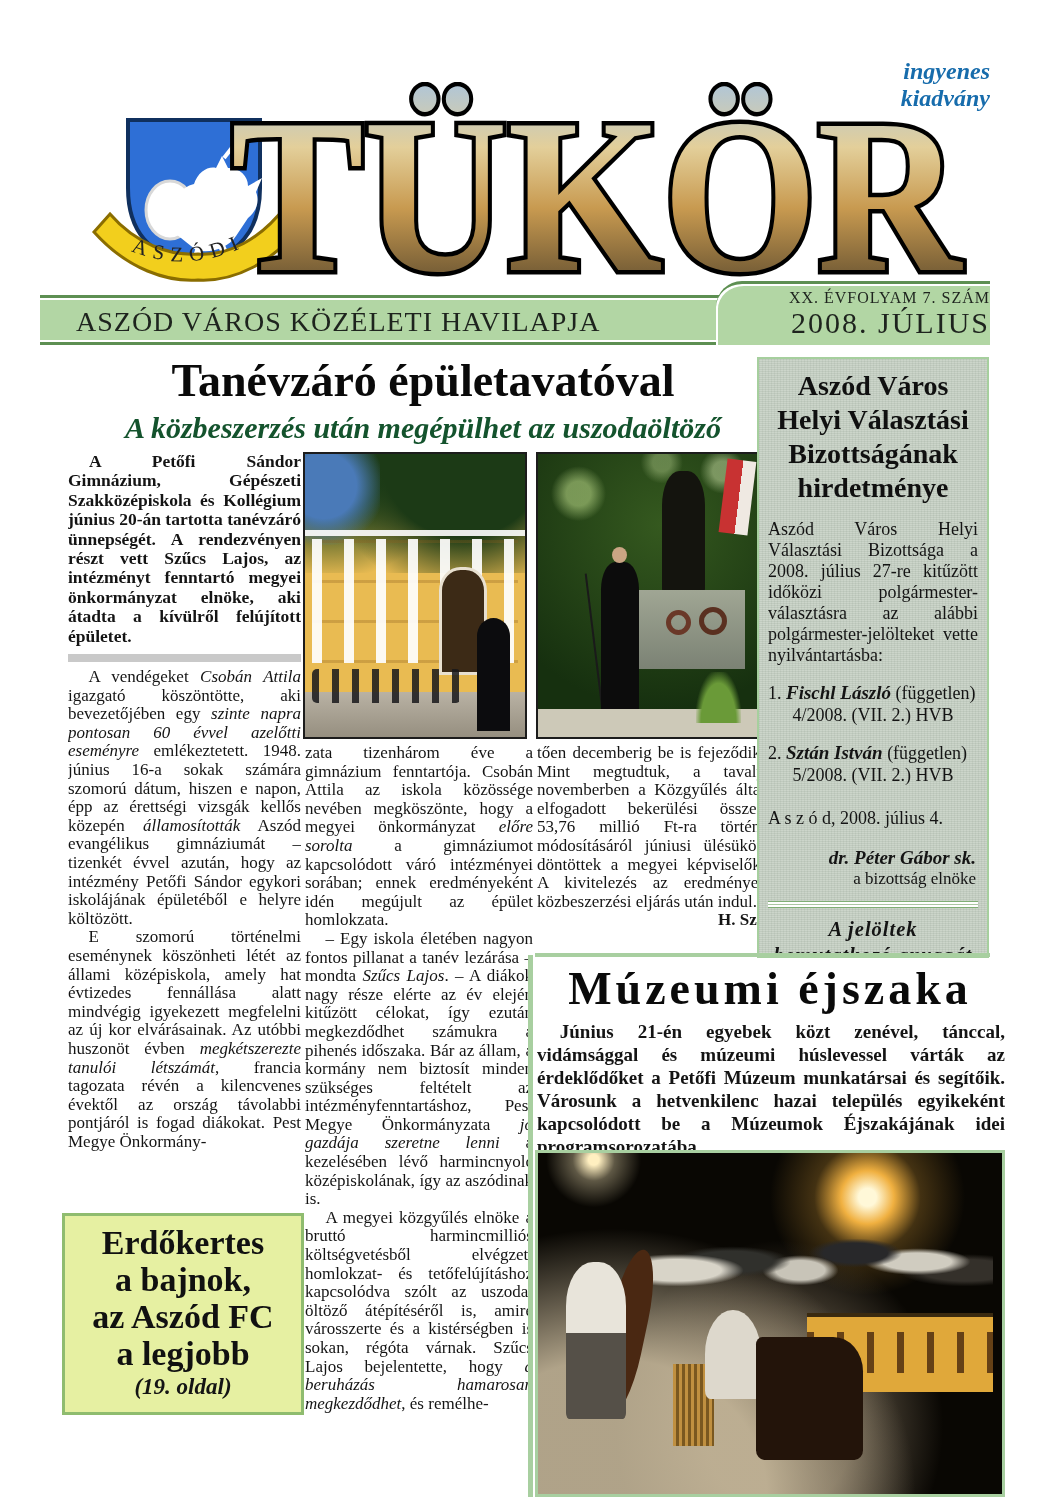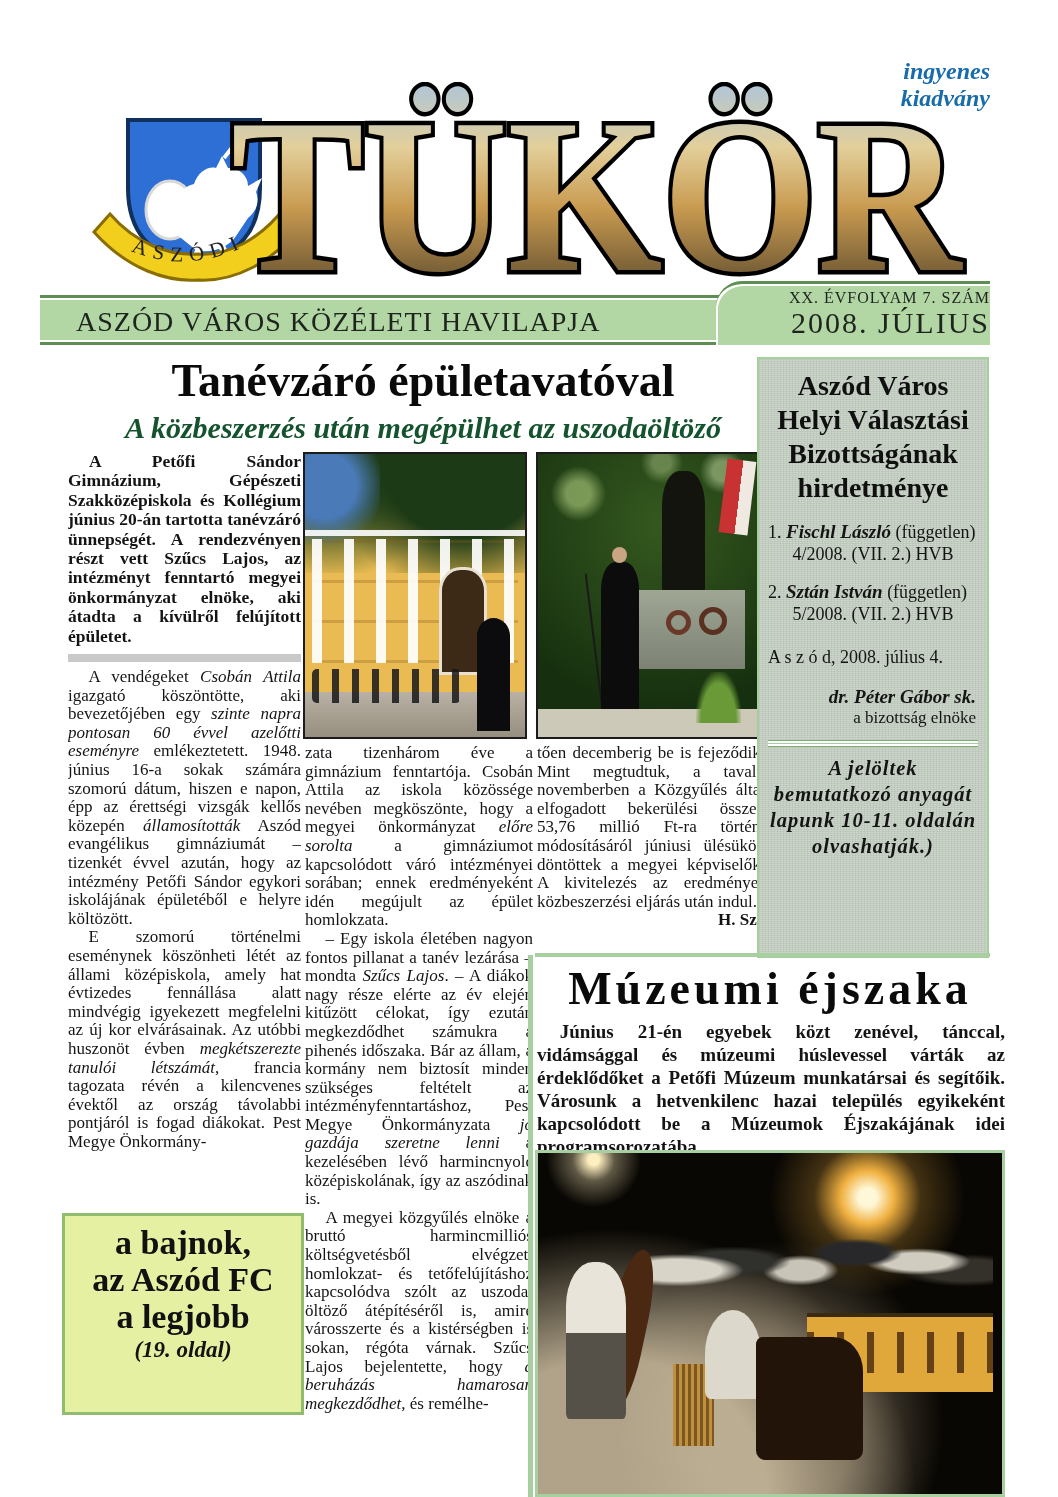--- a/index.html
+++ b/index.html
@@ -233,20 +233,21 @@
     <p><span>A megyei közgyűlés elnöke a bruttó harmincmilliós költségvetésből elvégzett homlokzat- és tetőfelújításhoz kapcsolódva szólt az uszodai öltöző átépítéséről is, amire városszerte és a kistérségben is sokan, régóta várnak. Szűcs Lajos bejelentette, hogy </span><span class="it">a beruházás hamarosan megkezdődhet</span><span>, és remélhe-</span></p>
   </div>
 
   <div class="abs col col3">
     <p class="noindent"><span>tően decemberig be is fejeződik. Mint megtudtuk, a tavaly novemberben a Közgyűlés által elfogadott bekerülési összeg 53,76 millió Ft-ra történt módosításáról júniusi ülésükön döntöttek a megyei képviselők. A kivitelezés az eredményes közbeszerzési eljárás után indul.</span></p>
     <p class="sig-line">H. Sz.</p>
   </div>
 
   <div class="abs sidebar">
     <div class="sb-title">Aszód Város Helyi Választási Bizottságának hirdetménye</div>
+    <div class="sb-intro">Aszód Város Helyi Választási Bizottsága a 2008. július 27-re kitűzött időközi polgármester-választásra az alábbi polgármester-jelölteket vette nyilvántartásba:</div>
 
     <div class="cand">
       <div class="cand-l1">
         <span>1.</span>
         <span class="nm">Fischl László</span>
         <span>(független)</span>
       </div>
       <div class="cand-l2">4/2008. (VII. 2.) HVB</div>
     </div>
 
@@ -260,20 +261,21 @@
     </div>
 
     <div class="sb-date">A s z ó d, 2008. július 4.</div>
     <div class="sb-sign">dr. Péter Gábor sk.</div>
     <div class="sb-sign-title">a bizottság elnöke</div>
     <div class="sb-divider"></div>
     <div class="sb-note">A jelöltek bemutatkozó anyagát lapunk 10-11. oldalán olvashatják.)</div>
   </div>
 
   <div class="abs promo">
+    <div class="promo-line">Erdőkertes</div>
     <div class="promo-line">a bajnok,</div>
     <div class="promo-line">az Aszód FC</div>
     <div class="promo-line">a legjobb</div>
     <div class="promo-ref">(19. oldal)</div>
   </div>
 
   <div class="abs green-hline"></div>
   <div class="abs green-vline"></div>
   <div class="abs mz-headline">Múzeumi éjszaka</div>
   <div class="abs mz-lead-block">

